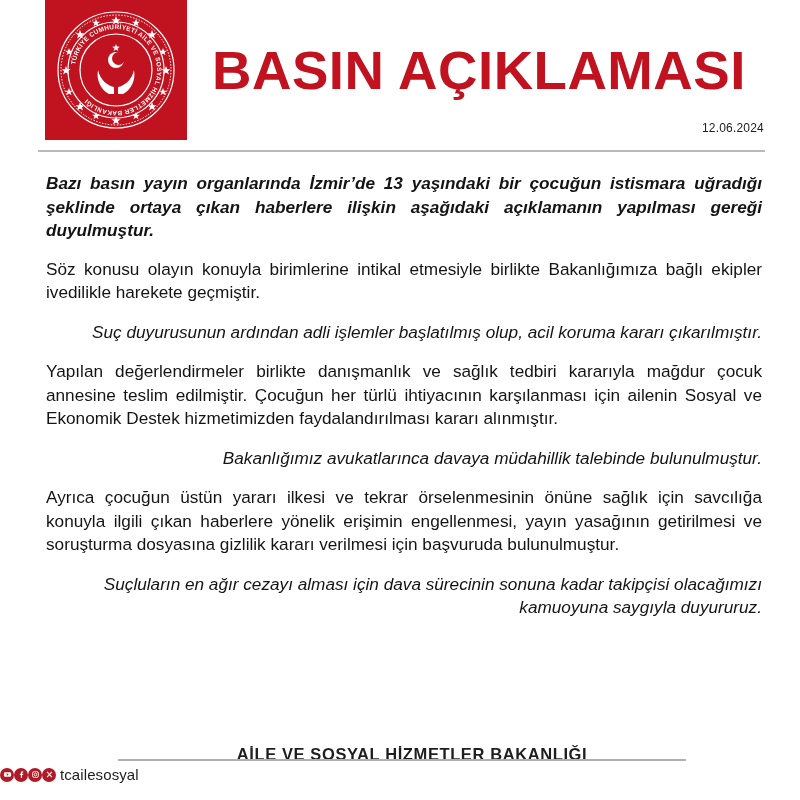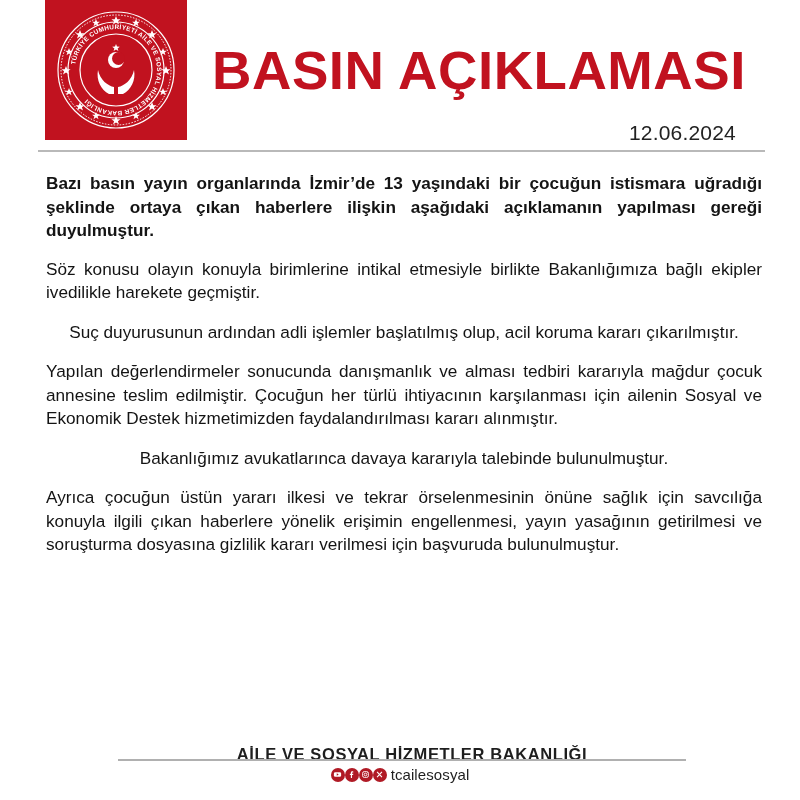--- a/index.html
+++ b/index.html
@@ -14,49 +14,49 @@
     .logo-block svg { width: 124px; height: 124px; }
 
     .title {
       position: absolute; left: 212px; top: 44px;
       font-family: "Liberation Sans", sans-serif;
       font-weight: 700; font-size: 53px; letter-spacing: 0.5px;
       color: #c1121f; line-height: 1; white-space: nowrap;
       transform: scaleX(1.03); transform-origin: left center;
     }
     .date {
-      position: absolute; right: 64px; top: 121px;
-      font-size: 21px; color: #222; letter-spacing: 0.2px;
+      position: absolute; right: 36px; top: 121px;
+      font-size: 12px; color: #222; letter-spacing: 0.2px;
     }
     .divider-top {
       position: absolute; left: 38px; top: 150px; width: 727px; height: 1.5px;
       background: #b9b9b9;
     }
 
     .body-text {
       position: absolute; left: 46px; top: 172px; width: 716px;
       font-size: 17.2px; line-height: 23.5px; color: #141414;
     }
     .body-text p { text-align: justify; margin-bottom: 16px; }
-    .body-text p.lead { font-weight: 700; margin-bottom: 15px; }
-    .body-text p.last { text-align: center; }
+    .body-text p.lead { font-weight: 700; margin-bottom: 15px; font-style: italic; }
+    .body-text p.last { text-align: right; font-style: italic; }
 
     .footer-title {
       position: absolute; left: 12px; width: 800px; top: 738px;
       text-align: center; font-weight: 700; font-size: 16.5px; letter-spacing: 0.6px;
       color: #1e1e1e;
       margin-top: 7px;
     }
     .divider-bottom {
       position: absolute; left: 118px; top: 759px; width: 568px; height: 1.5px;
       background: #b0b0b0;
     }
     .social {
       position: absolute; left: 0; width: 800px; top: 766px;
-      display: flex; justify-content: center; align-items: center; gap: 0;
+      display: flex; align-items: center; gap: 0;
     }
     .social .icon {
       width: 14px; height: 14px; border-radius: 50%;
       background: #b01a25; display: inline-flex; align-items: center; justify-content: center;
     }
     .social .icon svg { width: 9px; height: 9px; }
     .social .handle { font-size: 15px; color: #1e1e1e; margin-left: 4px; letter-spacing: 0.1px; }
   </style>
 </head>
 <body>
@@ -102,23 +102,24 @@
 </div>
 
 <div class="title">BASIN AÇIKLAMASI</div>
 <div class="date">12.06.2024</div>
 <div class="divider-top"></div>
 
 <div class="body-text">
   <p class="lead">Bazı basın yayın organlarında İzmir’de 13 yaşındaki bir çocuğun istismara uğradığı şeklinde ortaya çıkan haberlere ilişkin aşağıdaki açıklamanın yapılması gereği duyulmuştur.</p>
   <p>Söz konusu olayın konuyla birimlerine intikal etmesiyle birlikte Bakanlığımıza bağlı ekipler ivedilikle harekete geçmiştir.</p>
   <p class="last">Suç duyurusunun ardından adli işlemler başlatılmış olup, acil koruma kararı çıkarılmıştır.</p>
-  <p>Yapılan değerlendirmeler sonucunda danışmanlık ve alması tedbiri kararıyla mağdur çocuk annesine teslim edilmiştir. Çocuğun her türlü ihtiyacının karşılanması için ailenin Sosyal ve Ekonomik Destek hizmetimizden faydalandırılması kararı alınmıştır.</p>
-  <p class="last">Bakanlığımız avukatlarınca davaya kararıyla talebinde bulunulmuştur.</p>
+  <p>Yapılan değerlendirmeler birlikte danışmanlık ve sağlık tedbiri kararıyla mağdur çocuk annesine teslim edilmiştir. Çocuğun her türlü ihtiyacının karşılanması için ailenin Sosyal ve Ekonomik Destek hizmetimizden faydalandırılması kararı alınmıştır.</p>
+  <p class="last">Bakanlığımız avukatlarınca davaya müdahillik talebinde bulunulmuştur.</p>
   <p>Ayrıca çocuğun üstün yararı ilkesi ve tekrar örselenmesinin önüne sağlık için savcılığa konuyla ilgili çıkan haberlere yönelik erişimin engellenmesi, yayın yasağının getirilmesi ve soruşturma dosyasına gizlilik kararı verilmesi için başvuruda bulunulmuştur.</p>
+  <p class="last">Suçluların en ağır cezayı alması için dava sürecinin sonuna kadar takipçisi olacağımızı kamuoyuna saygıyla duyururuz.</p>
 </div>
 
 <div class="footer-title">AİLE VE SOSYAL HİZMETLER BAKANLIĞI</div>
 <div class="divider-bottom"></div>
 
 <div class="social">
   <span class="icon">
     <svg viewBox="0 0 10 10">
         <rect x="1" y="2.5" width="8" height="5" rx="1.5" fill="#fff"></rect>
         <polygon points="4.2,3.7 6.3,5 4.2,6.3" fill="#b01a25"></polygon>

